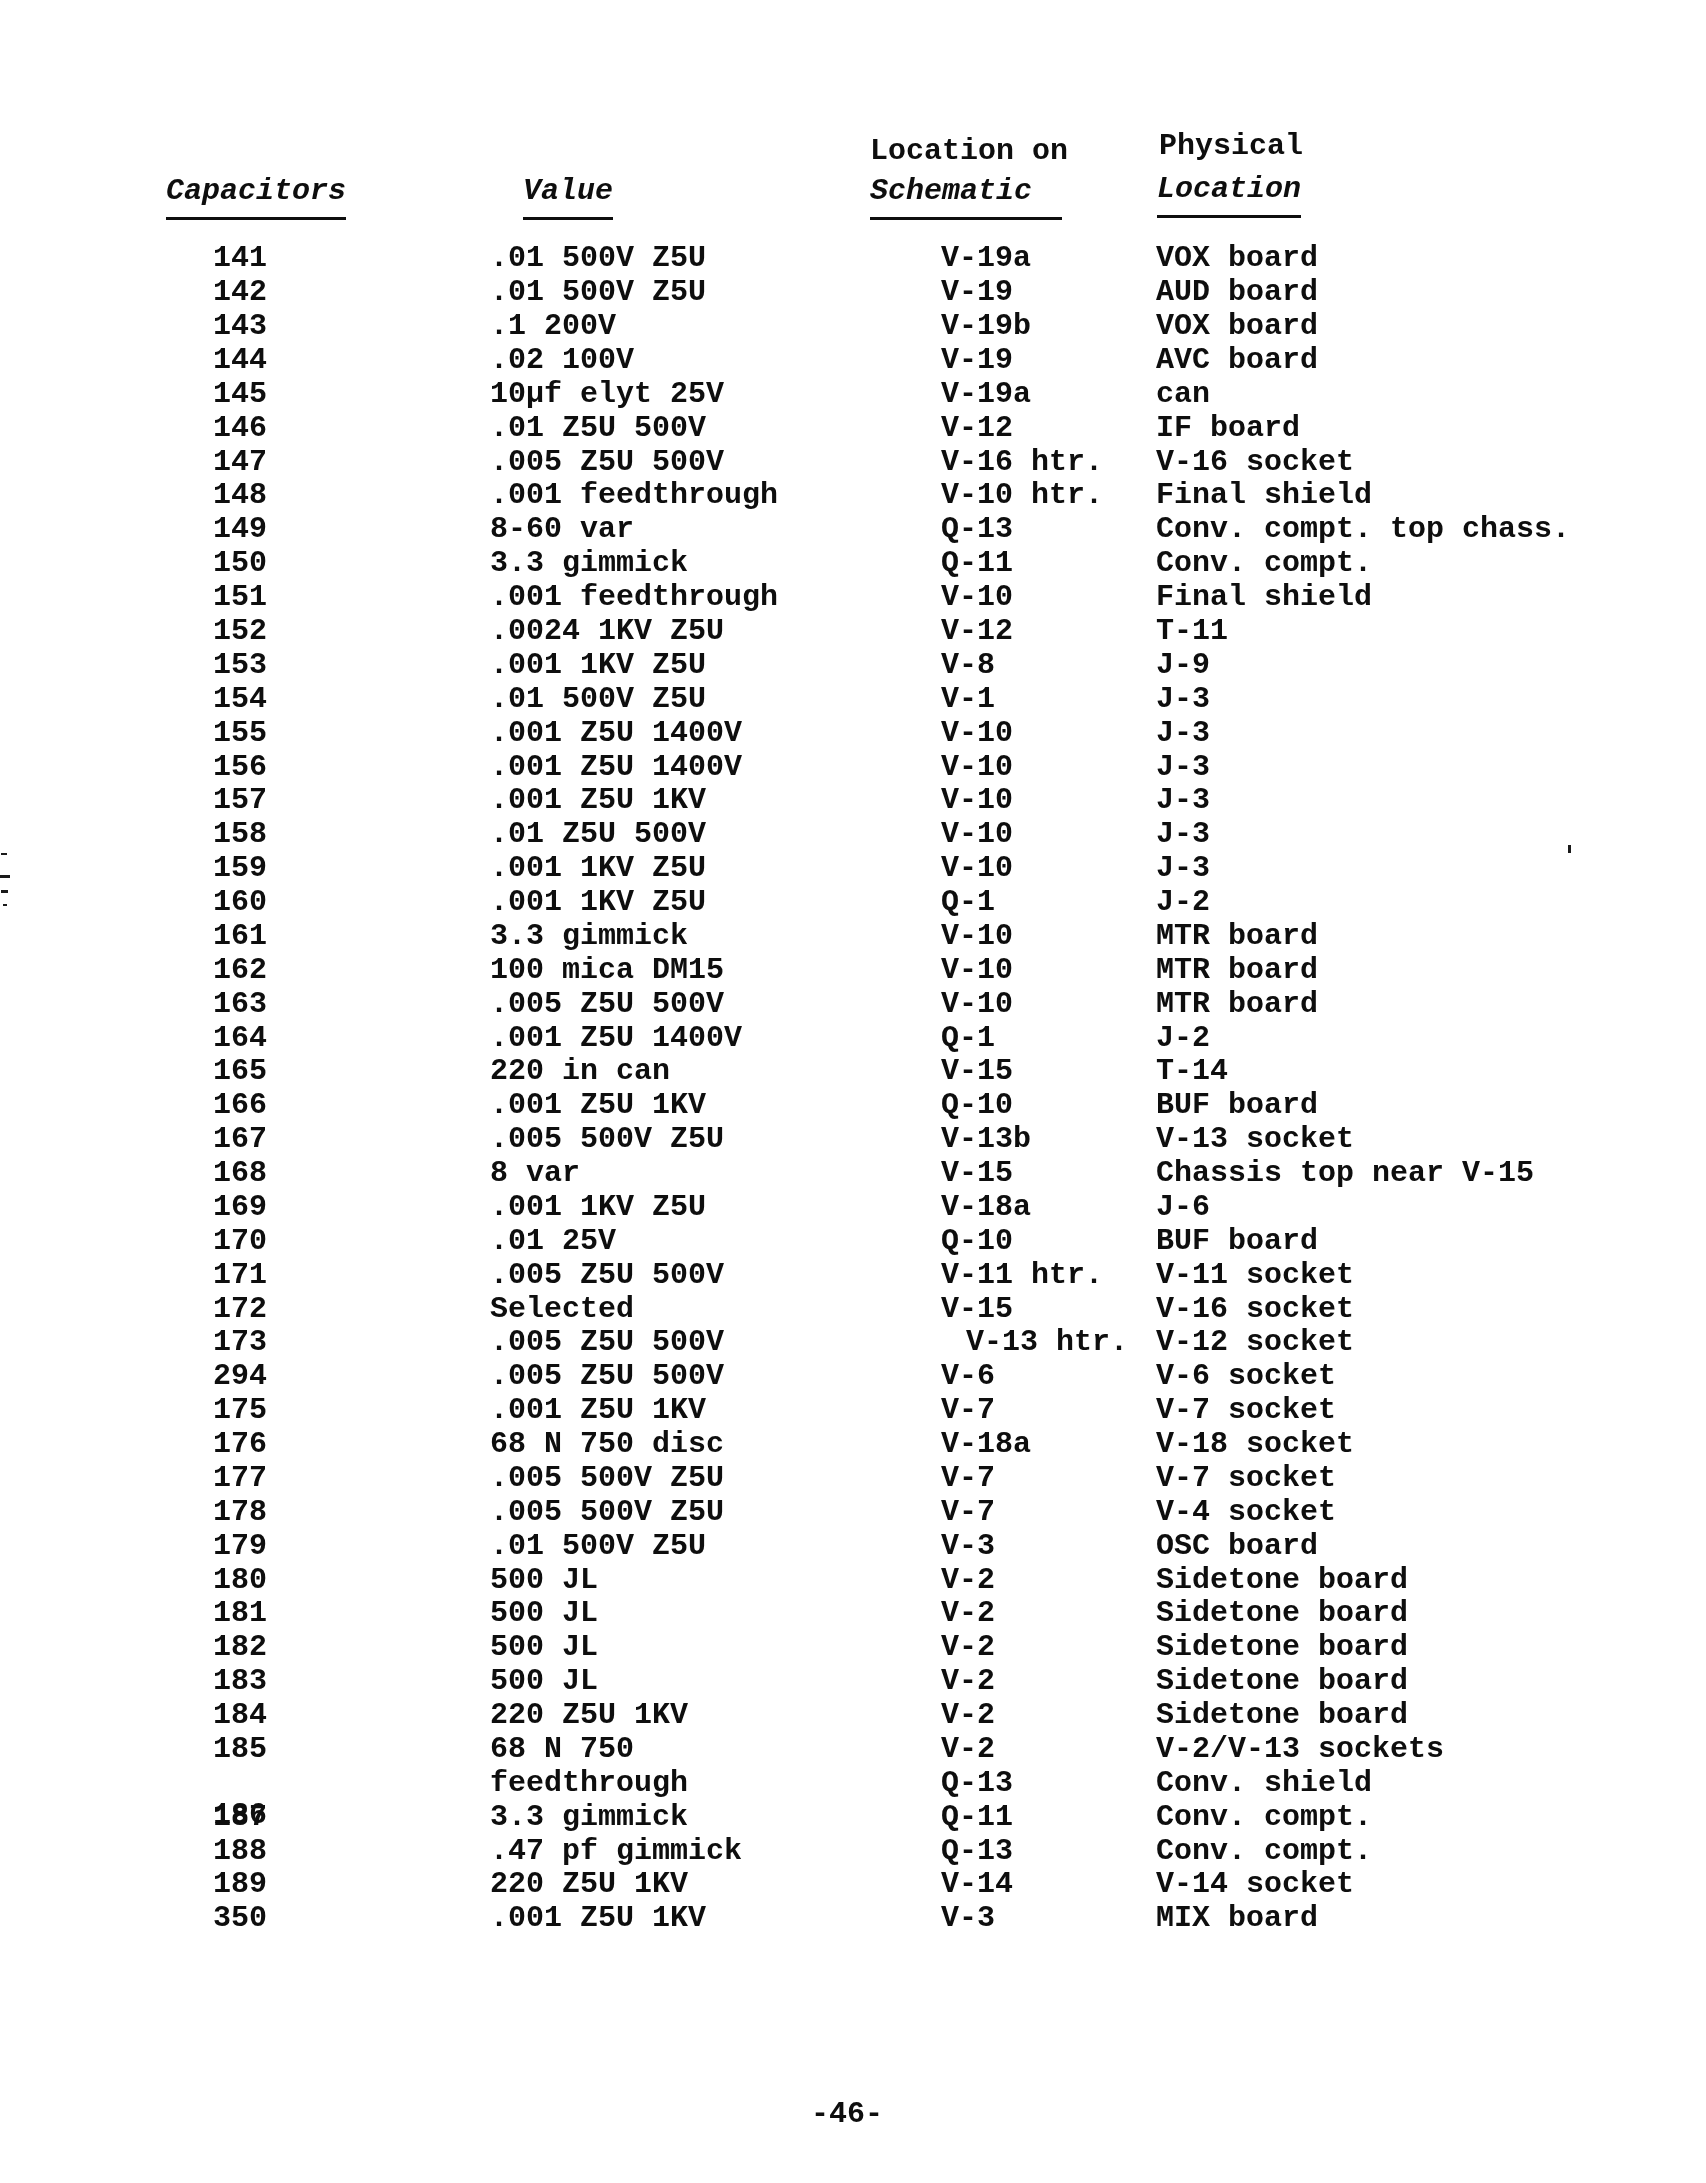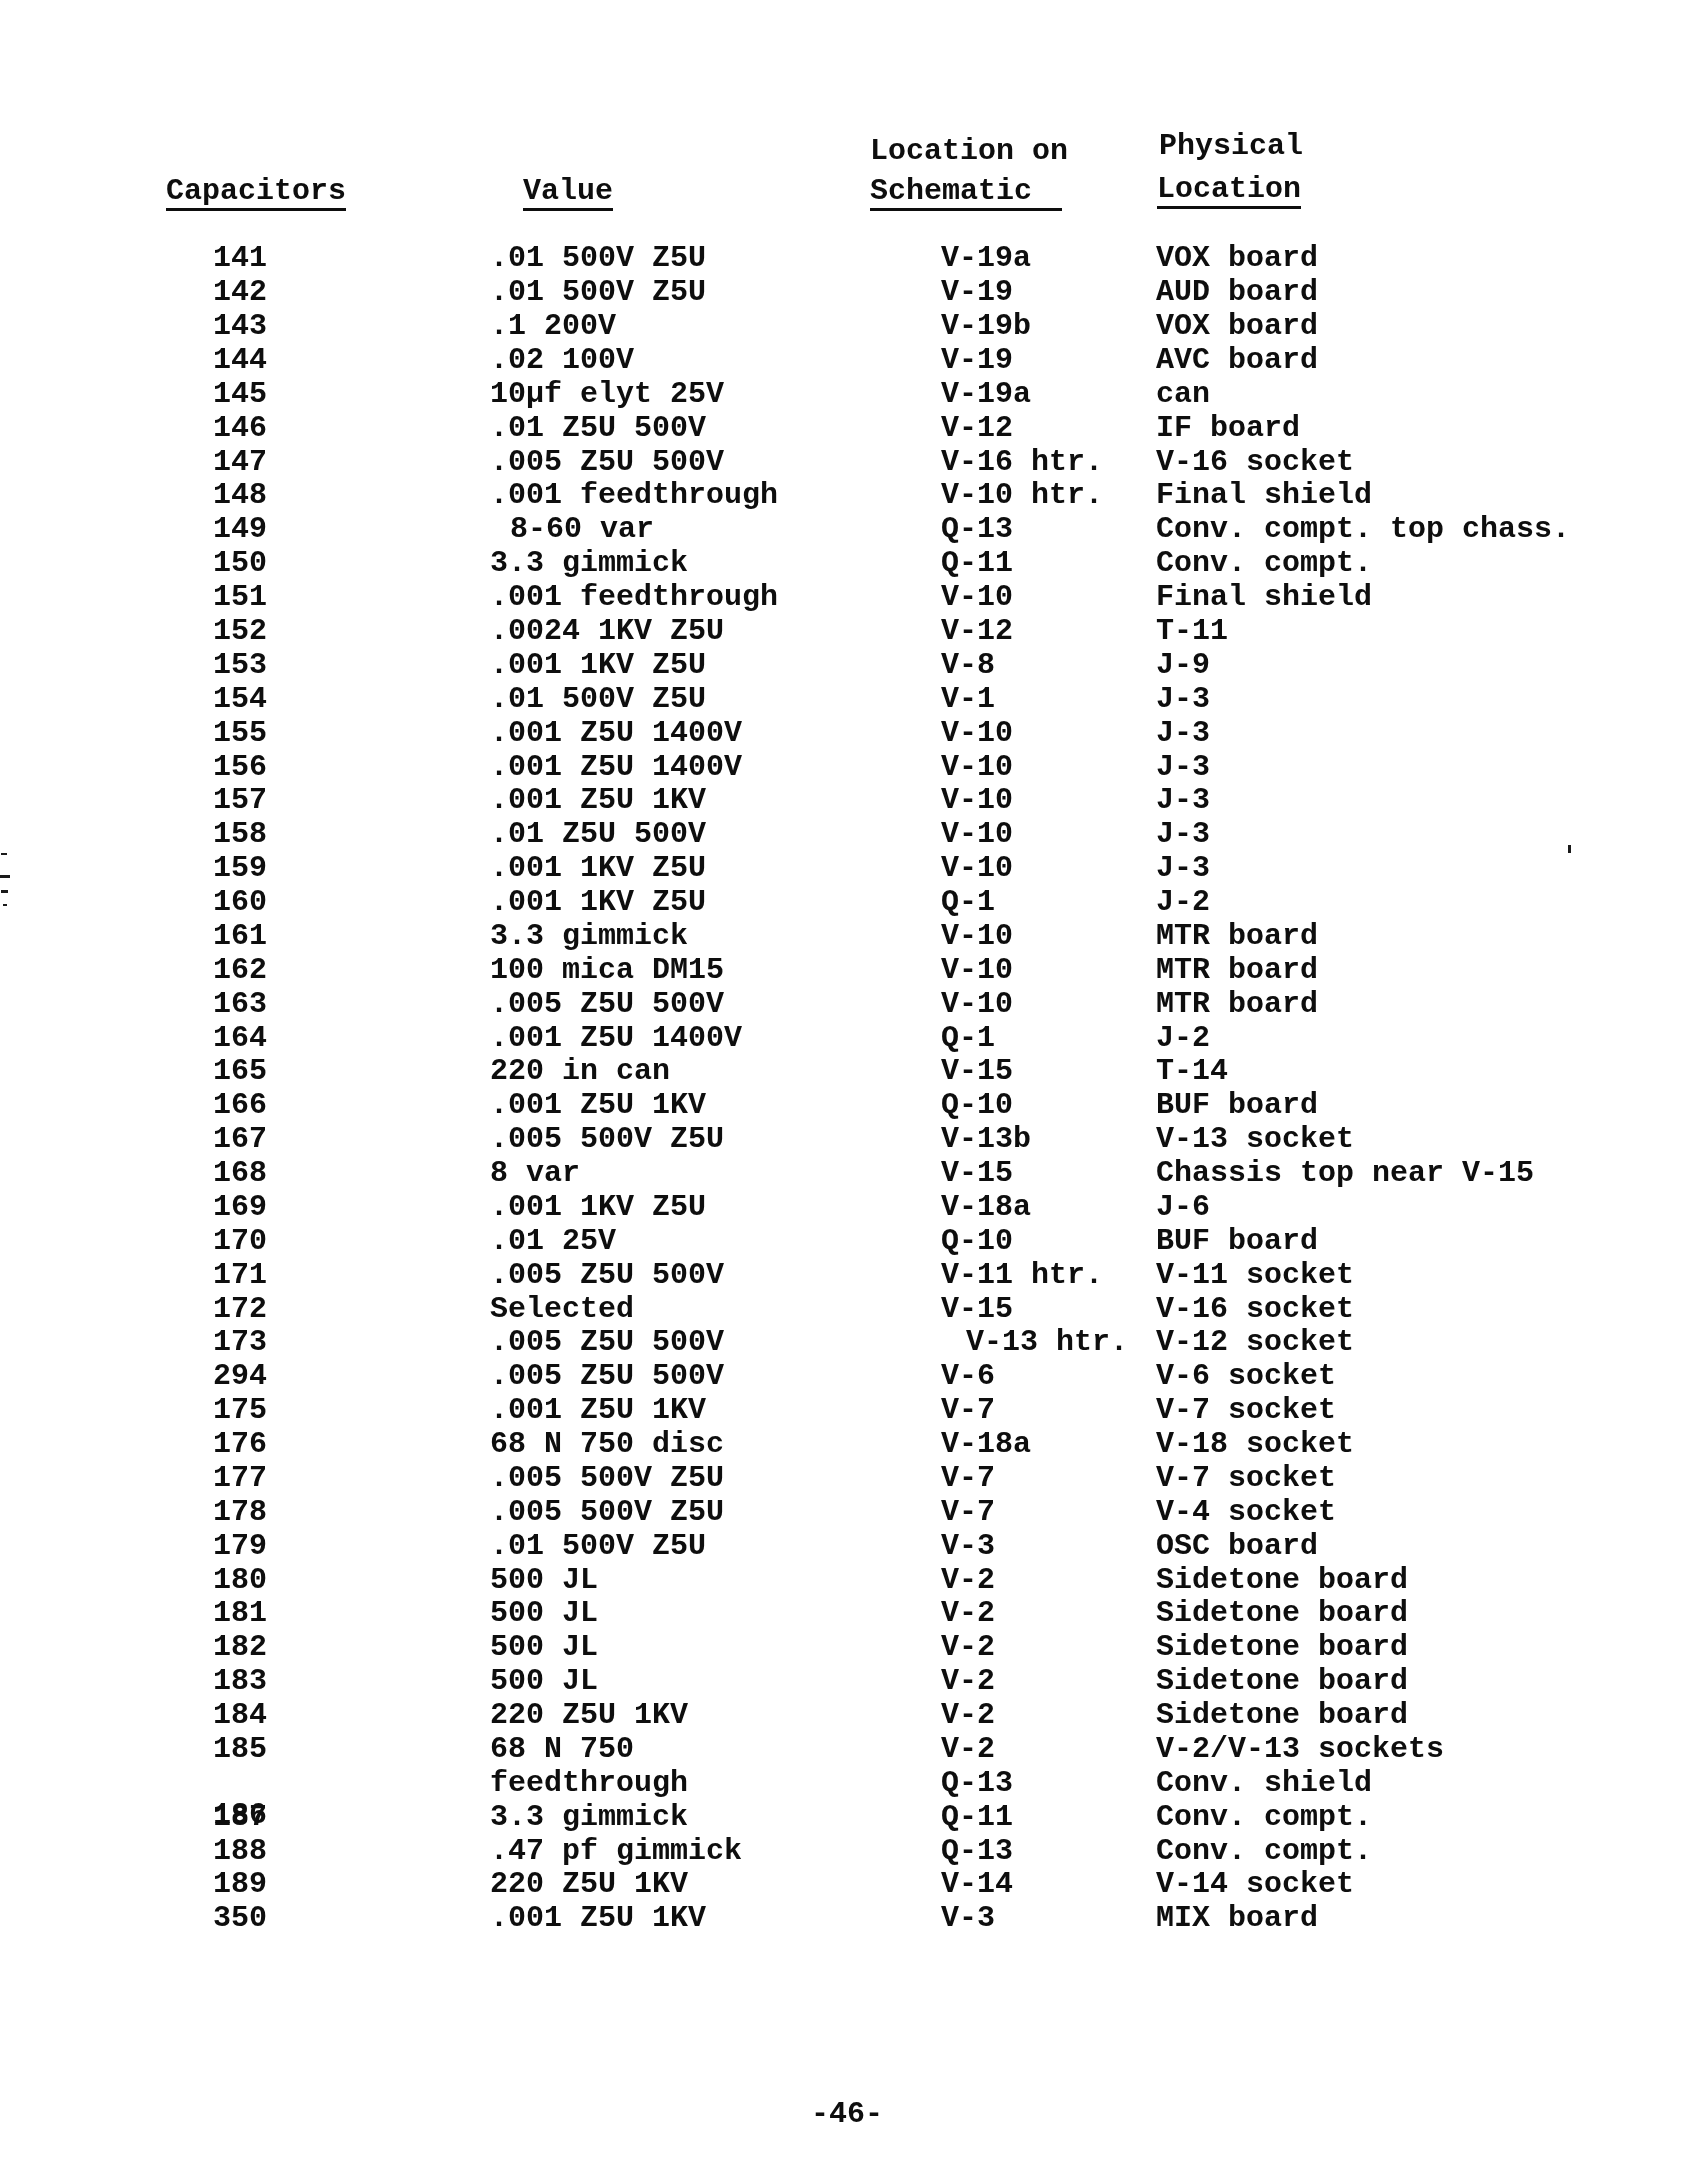--- a/index.html
+++ b/index.html
@@ -13,21 +13,22 @@
     font-size:30px;
     line-height:30px;
     overflow:hidden;
   }
   .h, .cell, .pageno {
     position:absolute;
     white-space:pre;
   }
   .u {
     border-bottom:3.4px solid var(--ink,#0e0e0e);
-    padding-bottom:2px;
+    padding-bottom:11px;
+    font-style:italic;
   }
   .uw { width:192px; }
   .pageno { left:811px; top:2099px; }
   .speck {
     position:absolute;
     background:#1a1a1a;
   }
 </style>
 </head>
 <body>
@@ -70,21 +71,21 @@
       <span class="cell" style="left: 1156px; top: 413px;">IF board</span>
       <span class="cell" style="left: 213px; top: 447px;">147</span>
       <span class="cell" style="left: 490px; top: 447px;">.005 Z5U 500V</span>
       <span class="cell" style="left: 941px; top: 447px;">V-16 htr.</span>
       <span class="cell" style="left: 1156px; top: 447px;">V-16 socket</span>
       <span class="cell" style="left: 213px; top: 480px;">148</span>
       <span class="cell" style="left: 490px; top: 480px;">.001 feedthrough</span>
       <span class="cell" style="left: 941px; top: 480px;">V-10 htr.</span>
       <span class="cell" style="left: 1156px; top: 480px;">Final shield</span>
       <span class="cell" style="left: 213px; top: 514px;">149</span>
-      <span class="cell" style="left: 490px; top: 514px; margin-left: 20px;">8-60 var</span>
+      <span class="cell" style="left: 490px; top: 514px;">8-60 var</span>
       <span class="cell" style="left: 941px; top: 514px;">Q-13</span>
       <span class="cell" style="left: 1156px; top: 514px;">Conv. compt. top chass.</span>
       <span class="cell" style="left: 213px; top: 548px;">150</span>
       <span class="cell" style="left: 490px; top: 548px;">3.3 gimmick</span>
       <span class="cell" style="left: 941px; top: 548px;">Q-11</span>
       <span class="cell" style="left: 1156px; top: 548px;">Conv. compt.</span>
       <span class="cell" style="left: 213px; top: 582px;">151</span>
       <span class="cell" style="left: 490px; top: 582px;">.001 feedthrough</span>
       <span class="cell" style="left: 941px; top: 582px;">V-10</span>
       <span class="cell" style="left: 1156px; top: 582px;">Final shield</span>

